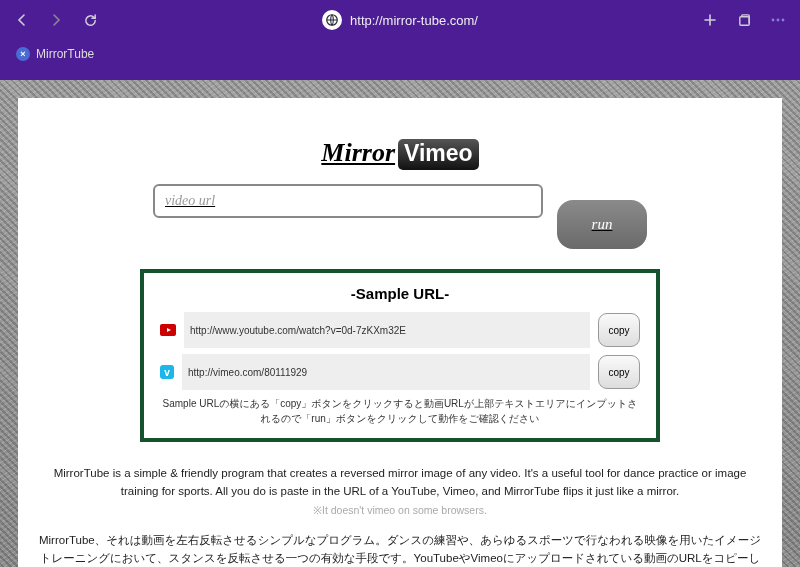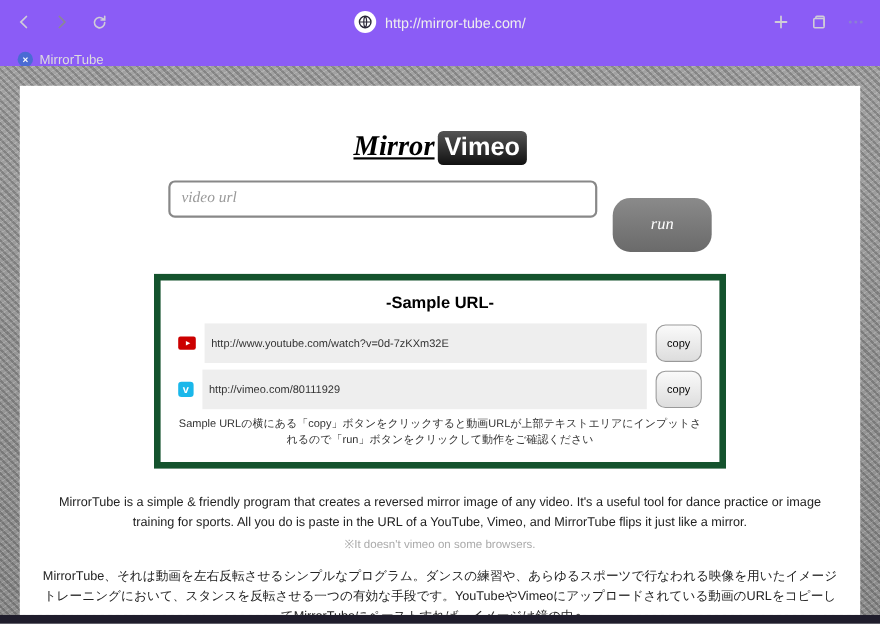--- a/index.html
+++ b/index.html
@@ -1,18 +1,18 @@
 <!DOCTYPE html>
 <html><head>
 <meta charset="utf-8">
 <style>
   * { box-sizing: border-box; margin: 0; padding: 0; }
   body { font-family: -apple-system, "Helvetica Neue", Arial, sans-serif; background: #1f1d2c; width: 800px; height: 567px; overflow: hidden; }
   
-  .browser-chrome { background: #8b5cf6; height: 60px; }
+  .browser-chrome { background: #4c1d95; height: 80px; }
   .toolbar { height: 40px; display: flex; align-items: center; padding: 0 8px; gap: 6px; }
   .nav-btn { width: 28px; height: 28px; display: flex; align-items: center; justify-content: center; color: #d0cdd8; border-radius: 4px; cursor: pointer; }
   .addr-wrap { flex: 1; display: flex; justify-content: center; }
   .addr-bar { display: flex; align-items: center; gap: 8px; color: #eee; font-size: 13px; }
   .globe { width: 20px; height: 20px; border-radius: 50%; background: #fff; display: flex; align-items: center; justify-content: center; }
   .tabstrip { height: 28px; display: flex; align-items: center; padding: 0 8px; }
   .tab { display: flex; align-items: center; gap: 6px; color: #ddd; font-size: 12px; padding: 2px 8px; }
   .tab-favicon { width: 14px; height: 14px; background: #4a6bd4; border-radius: 50%; display: flex; align-items: center; justify-content: center; color: #fff; font-size: 9px; font-weight: bold; }
   
   .viewport { height: 499px; overflow: hidden; position: relative; background: #888; }
@@ -21,26 +21,26 @@
     repeating-linear-gradient(-30deg, rgba(255,255,255,0.12) 0 1px, transparent 1px 4px),
     linear-gradient(#9a9a9a, #8a8a8a);
     filter: contrast(1.3);
   }
   .page { position: relative; background: #fff; margin: 18px; height: calc(100% - 18px); padding: 30px 20px 0; text-align: center; }
   
   .logo { margin: 10px 0 14px; }
   .logo-mirror { font: italic 700 26px Georgia, serif; text-decoration: underline; }
   .logo-tube { display: inline-block; background: linear-gradient(#555, #111); color: #fff; padding: 1px 6px 3px; border-radius: 5px; font: 700 23px Arial; margin-left: 3px; }
   
-  .input-row { display: flex; justify-content: center; gap: 14px; margin-bottom: 20px; }
+  .input-row { display: flex; justify-content: center; gap: 14px; margin-bottom: 20px; text-decoration: underline; }
   .url-input { width: 390px; height: 34px; border: 2px solid #888; border-radius: 6px; padding: 0 10px; font: italic 14px Georgia, serif; color: #888; background: #fff; }
   .url-input::placeholder { color: #999; font-style: italic; }
   .run-btn { width: 90px; height: 49px; border: none; border-radius: 16px; background: linear-gradient(#8a8a8a, #6a6a6a); color: #fff; font: italic 15px Georgia, serif; cursor: pointer; margin-top: 16px; }
   
-  .sample-box { border: 6px solid #14532d; width: 520px; margin: 0 auto 22px; padding: 12px 16px 12px; }
+  .sample-box { border: 4px solid #14532d; width: 520px; margin: 0 auto 22px; padding: 12px 16px 12px; }
   .sample-title { font: 700 15px Arial; margin-bottom: 10px; }
   .sample-row { display: flex; align-items: center; gap: 8px; margin-bottom: 6px; }
   .ico { width: 16px; height: 12px; border-radius: 2px; display: flex; align-items: center; justify-content: center; flex-shrink: 0; }
   .ico-yt { background: #cc0000; }
   .ico-yt::after { content: ""; border-left: 4px solid #fff; border-top: 2.5px solid transparent; border-bottom: 2.5px solid transparent; margin-left: 1px; }
   .ico-vm { background: #1ab7ea; width: 14px; height: 14px; border-radius: 3px; color: #fff; font: 700 10px Arial; }
   .sample-url { flex: 1; background: #eee; border: none; height: 36px; padding: 0 6px; font: 10px Arial; color: #333; text-align: left; }
   .copy-btn { width: 42px; height: 34px; border: 1px solid #999; border-radius: 9px; background: linear-gradient(#fafafa,#ddd); font: 10px Arial; cursor: pointer; }
   .sample-note { font: 10px Arial; color: #333; margin-top: 6px; line-height: 1.5; }
   

